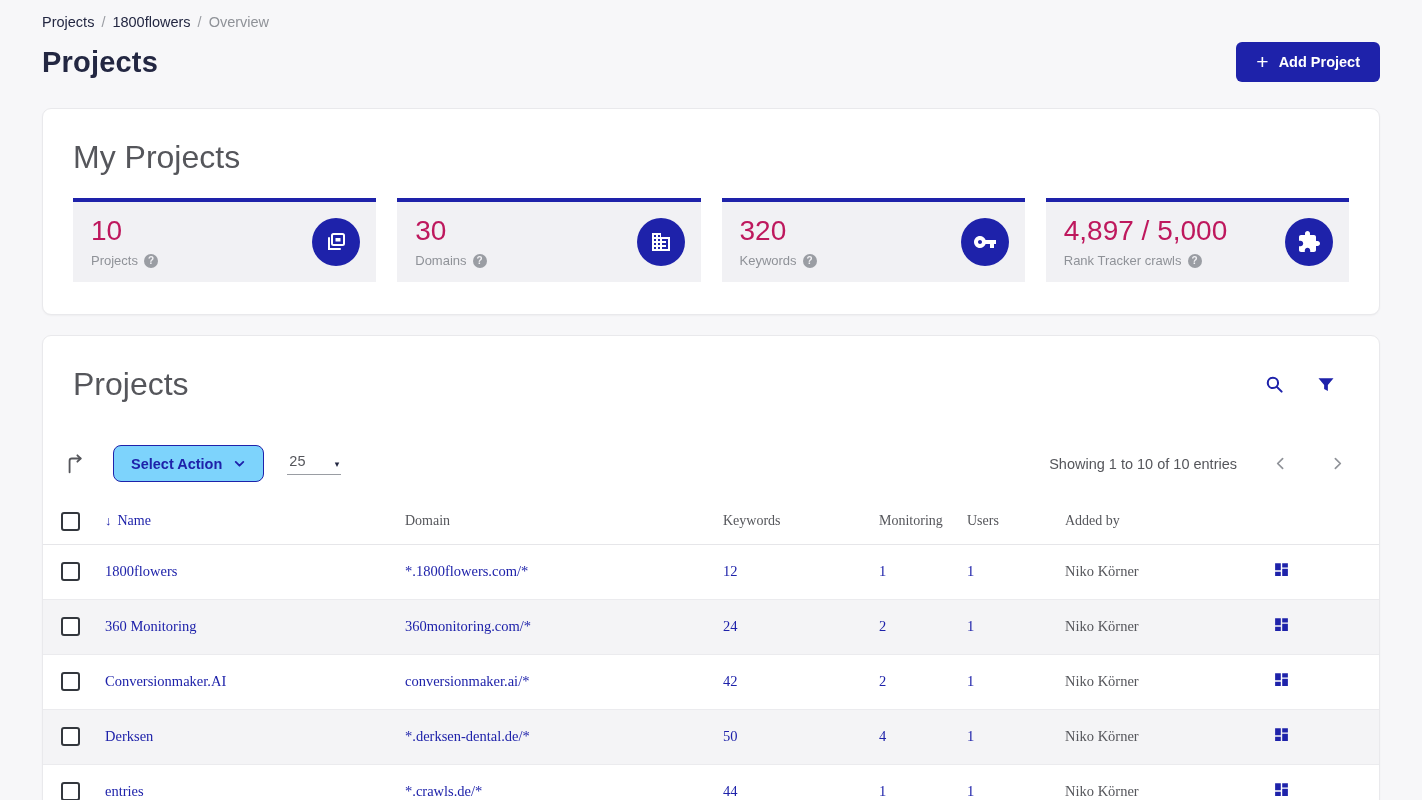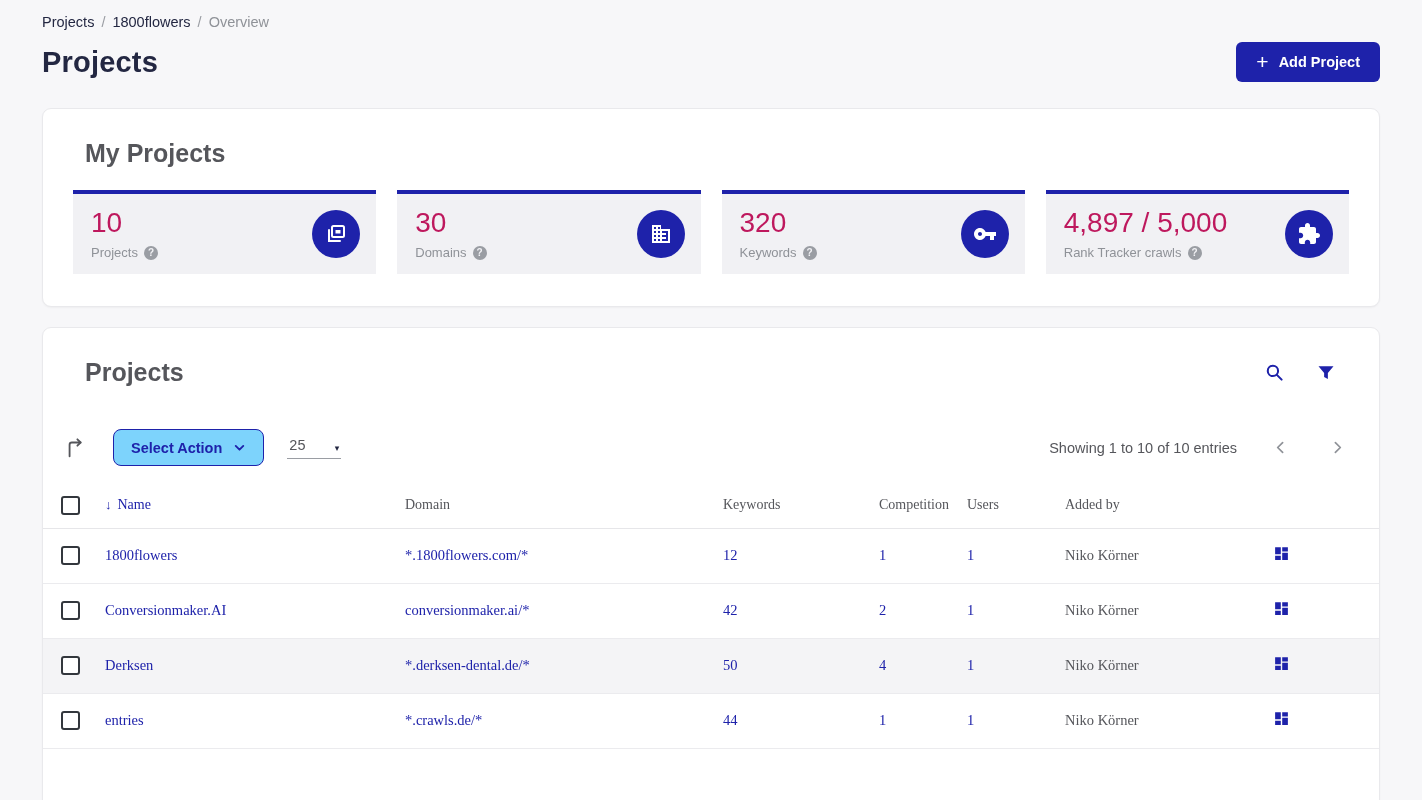--- a/index.html
+++ b/index.html
@@ -28,21 +28,21 @@
     font-family:"Liberation Sans", sans-serif;
   }
   .btn-primary .plus { font-size:21px; font-weight:400; line-height:1; margin-top:-2px; }
 
   
   .card {
     background:#fff; border:1px solid #e9e9ec; border-radius:9px;
     box-shadow:0 1px 2px rgba(0,0,0,.04);
   }
   .card-summary { margin-top:22px; padding:30px 30px 32px 30px; }
-  .card-heading { font-size:25px; font-weight:700; color:#55565b;margin-left:12px; }
+  .card-heading { font-size:32px; font-weight:400; color:#55565b; }
 
   .stats-grid { display:grid; grid-template-columns:repeat(4,1fr); gap:21px; margin-top:22px; }
   .stat-card {
     background:#f1f1f4; border-top:4px solid #1e22aa; height:84px;
     padding:13px 16px 0 18px; position:relative;
   }
   .stat-value { font-size:28px; color:#be185d; }
   .stat-label { font-size:13px; color:#8f9298; margin-top:6px; display:flex; align-items:center; gap:6px; }
   .help-dot {
     width:14px; height:14px; border-radius:50%; background:#9a9da3; color:#f1f1f4;
@@ -238,33 +238,47 @@
         <col>
     </colgroup>
     <thead>
       <tr>
         <th><span class="checkbox"></span></th>
         <th class="col-name">
           <span class="sort-arrow">↓</span><span>Name</span>
         </th>
         <th>Domain</th>
         <th>Keywords</th>
-        <th>Competition</th>
+        <th>Monitoring</th>
         <th>Users</th>
         <th>Added by</th>
         <th></th>
       </tr>
     </thead>
     <tbody>
       <tr>
         <td><span class="checkbox"></span></td>
         <td><a class="cell-link">1800flowers</a></td>
         <td><a class="cell-link">*.1800flowers.com/*</a></td>
         <td><a class="cell-link num-link">12</a></td>
         <td><a class="cell-link num-link">1</a></td>
+        <td><a class="cell-link num-link">1</a></td>
+        <td><span class="added-by">Niko Körner</span></td>
+        <td><span class="row-action">
+          <svg width="17" height="17" viewBox="0 0 24 24" fill="#1e22aa">
+                <path d="M3 13h8V3H3v10zm0 8h8v-6H3v6zm10 0h8V11h-8v10zm0-18v6h8V3h-8z"></path>
+              </svg>
+        </span></td>
+      </tr>
+      <tr class="stripe">
+        <td><span class="checkbox"></span></td>
+        <td><a class="cell-link">360 Monitoring</a></td>
+        <td><a class="cell-link">360monitoring.com/*</a></td>
+        <td><a class="cell-link num-link">24</a></td>
+        <td><a class="cell-link num-link">2</a></td>
         <td><a class="cell-link num-link">1</a></td>
         <td><span class="added-by">Niko Körner</span></td>
         <td><span class="row-action">
           <svg width="17" height="17" viewBox="0 0 24 24" fill="#1e22aa">
                 <path d="M3 13h8V3H3v10zm0 8h8v-6H3v6zm10 0h8V11h-8v10zm0-18v6h8V3h-8z"></path>
               </svg>
         </span></td>
       </tr>
       <tr>
         <td><span class="checkbox"></span></td>

